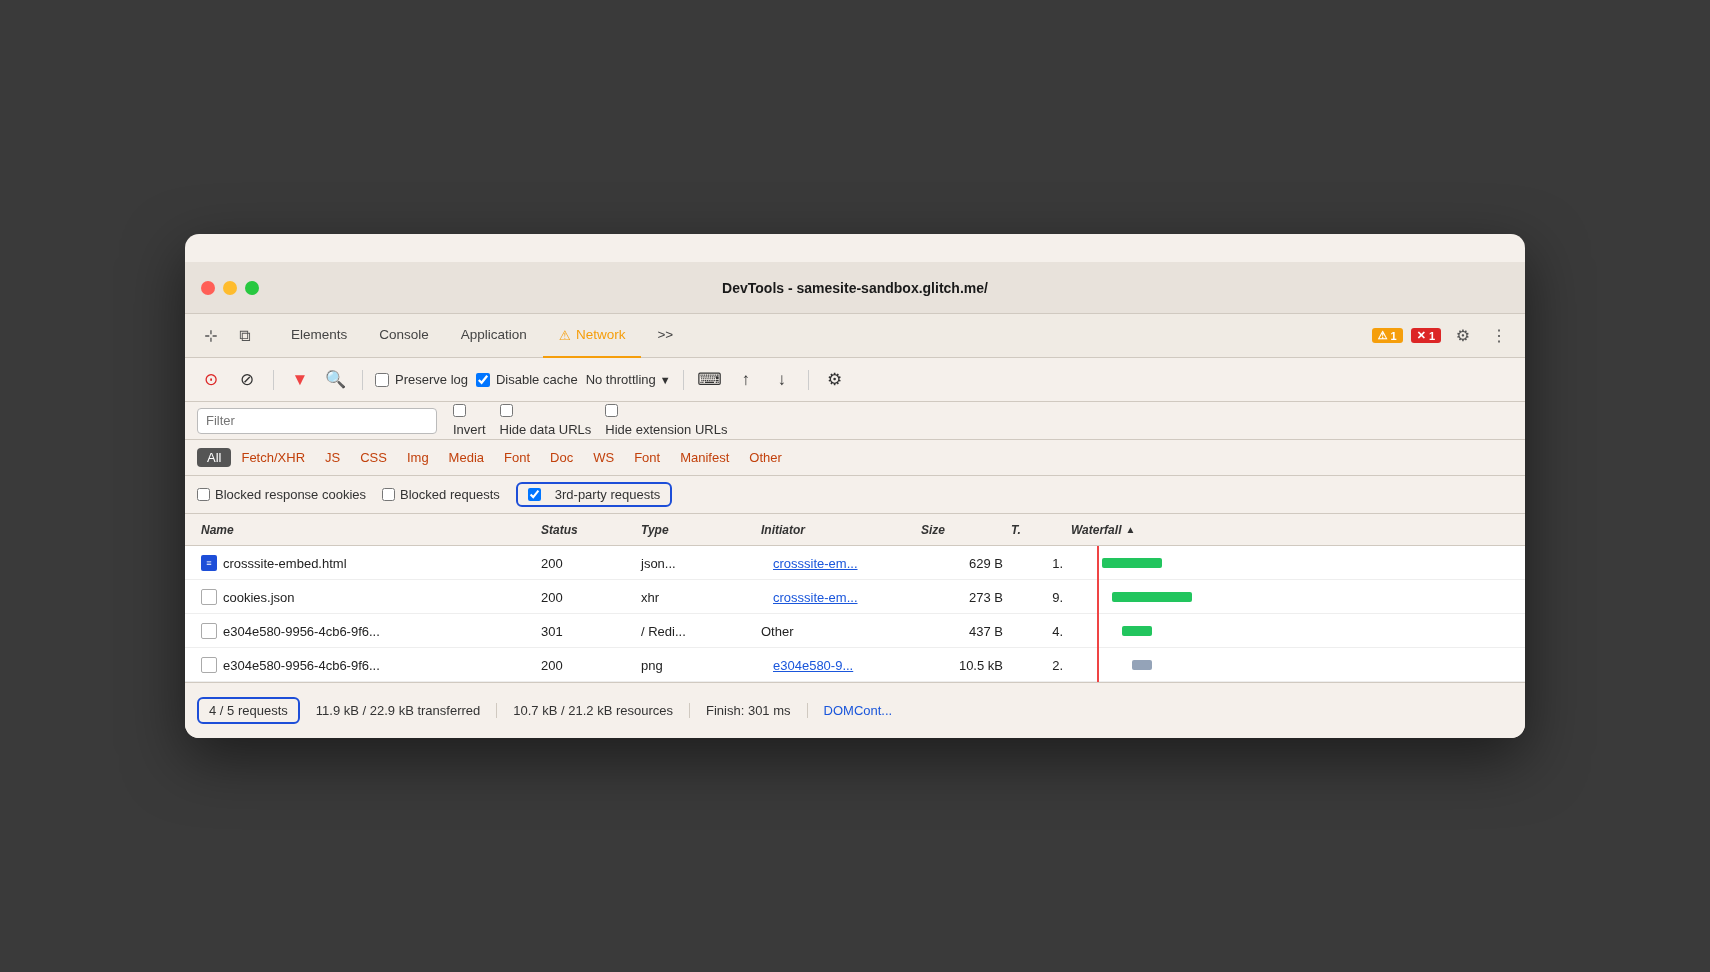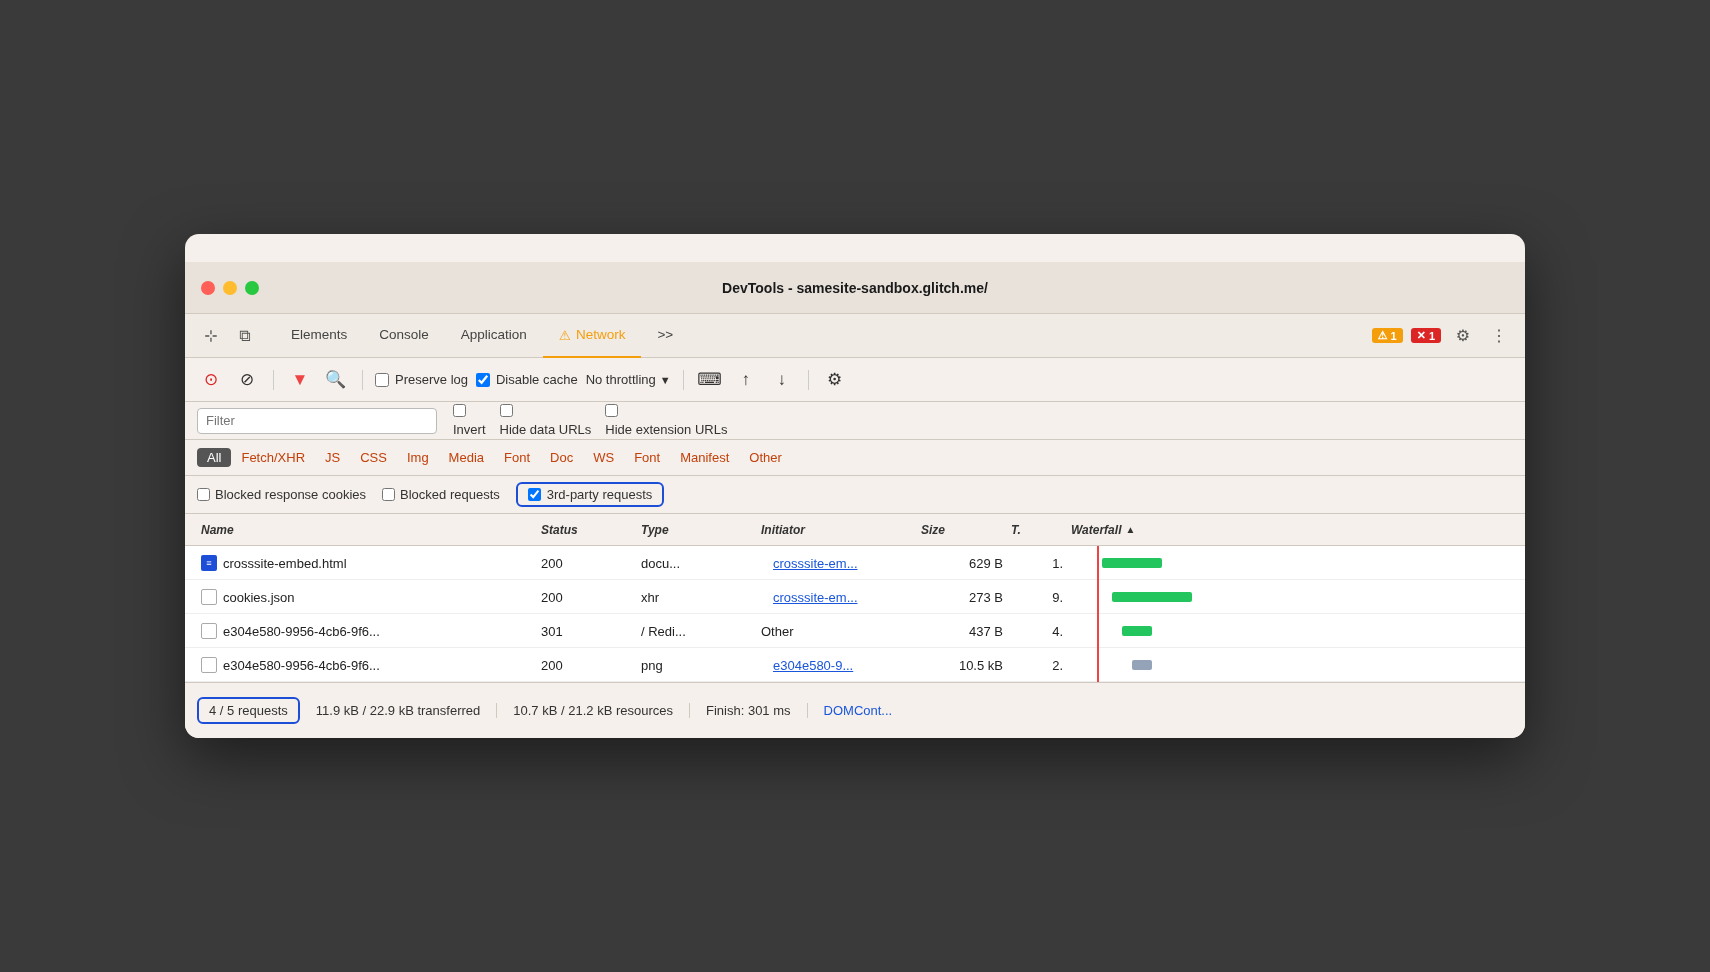--- a/index.html
+++ b/index.html
@@ -286,21 +286,21 @@
     .blocked-row label {
       display: flex;
       align-items: center;
       gap: 5px;
       cursor: pointer;
     }
 
     .highlighted-checkbox-group {
       display: flex;
       align-items: center;
-      gap: 6px;
+      gap: 14px;
       border: 2px solid #1d4ed8;
       border-radius: 6px;
       padding: 3px 10px;
     }
 
     
     .table-header {
       display: grid;
       grid-template-columns: 340px 100px 120px 160px 90px 60px 1fr;
       background: #f5f0eb;
@@ -593,21 +593,21 @@
   </div>
 
   <div class="table-body">
 
     <div class="table-row">
       <div class="td name-cell">
         <div class="file-icon-doc">≡</div>
         <span>crosssite-embed.html</span>
       </div>
       <div class="td">200</div>
-      <div class="td">docu...</div>
+      <div class="td">json...</div>
       <div class="td initiator-link">crosssite-em...</div>
       <div class="td right">629 B</div>
       <div class="td right">1.</div>
       <div class="waterfall-cell">
         <div class="waterfall-line"></div>
         <div class="waterfall-bar" style="background:#22c55e; left:35px; width:60px;"></div>
       </div>
     </div>
 
     <div class="table-row">

